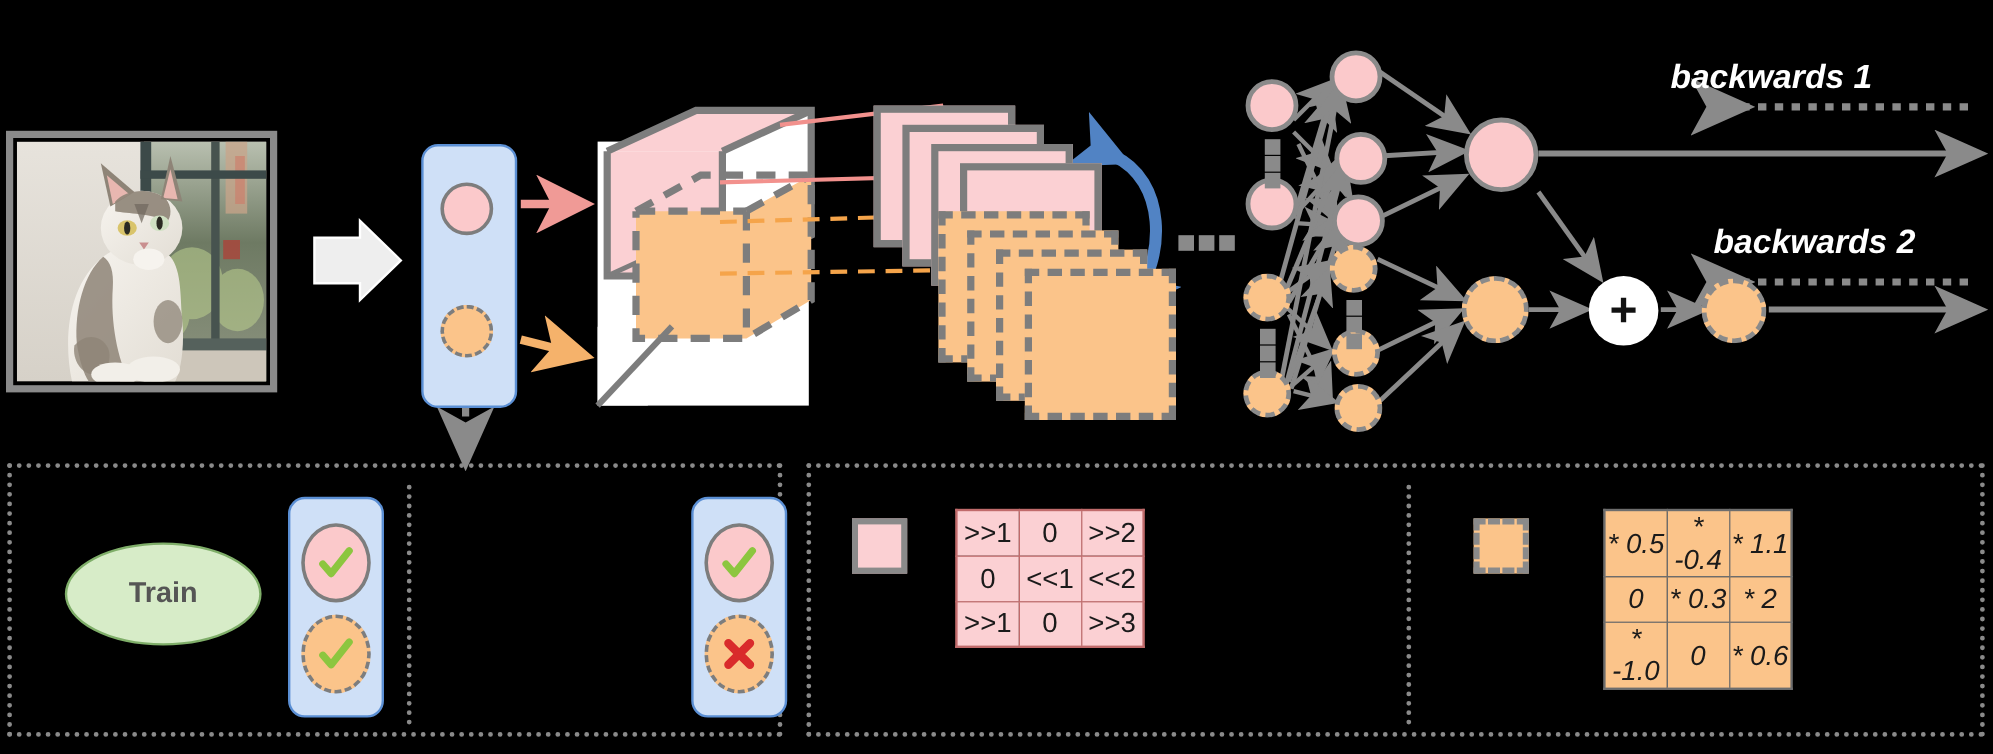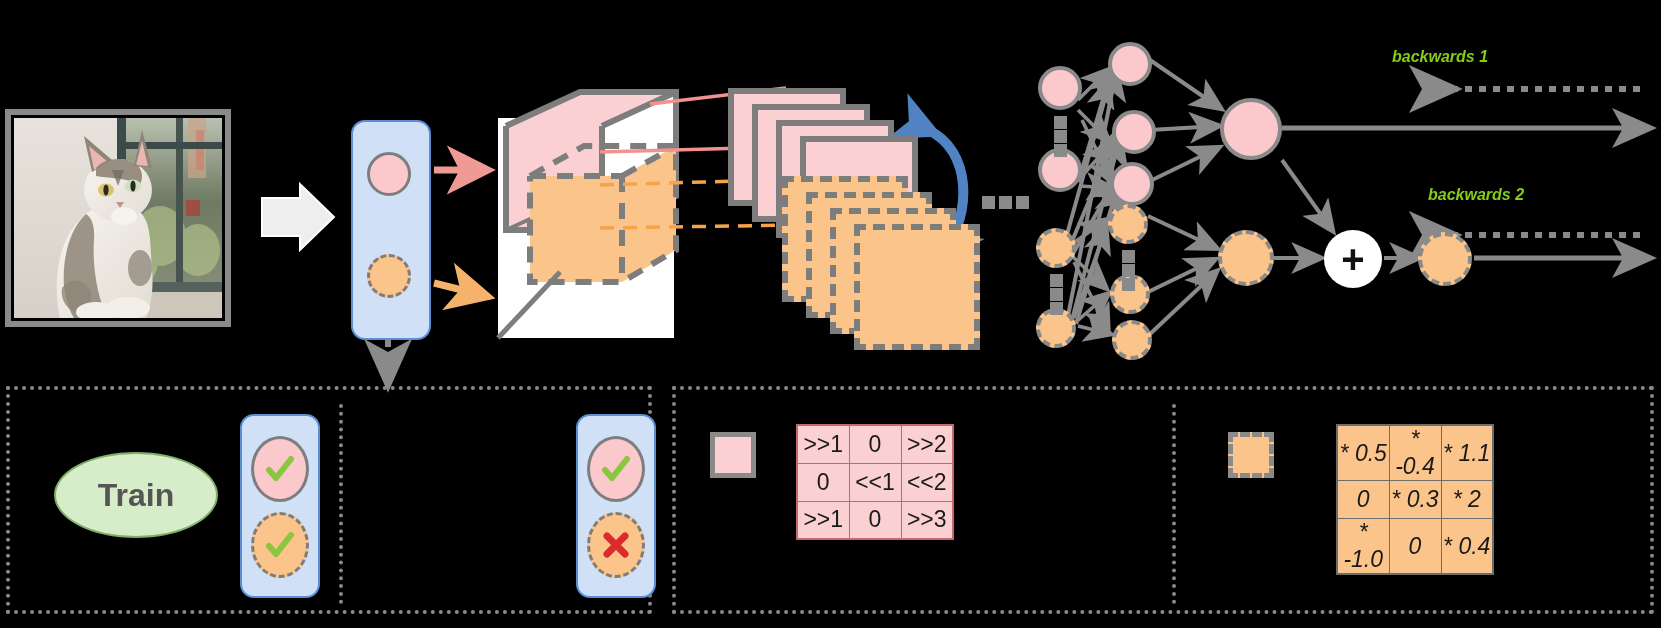--- a/index.html
+++ b/index.html
@@ -35,35 +35,35 @@
   
   .node{position:absolute;border-radius:50%;box-sizing:border-box;}
   .node.pink{background:#fbc9cb;border:4px solid #8a8a8a;}
   .node.orange{background:#fbc48a;border:4px dashed #8a8a8a;}
   .node.plus{background:#ffffff;border:none;
     display:flex;align-items:center;justify-content:center;
     color:#111;font-size:40px;font-weight:700;line-height:1;}
 
   
   .bwlabel{
-    color:#84cc16;font-style:italic;font-weight:700;font-size:16px;
+    color:#ffffff;font-style:italic;font-weight:700;font-size:28px;
     white-space:nowrap;
   }
 
   
   .panel{
     position:absolute;border:4px dotted #8a8a8a;box-sizing:border-box;
   }
   .vsep{position:absolute;border-left:4px dotted #8a8a8a;}
 
   
   .pill{
     position:absolute;background:#d7ecc8;border:2px solid #7fae69;
     border-radius:50%;display:flex;align-items:center;justify-content:center;
-    color:#555;font-size:32px;font-weight:700;
+    color:#555;font-size:24px;font-weight:700;
   }
 
   
   .chip-pink{
     width:58px;height:66px;border-radius:50%;
     background:#fbc9cb;border:3px solid #7d7d7d;box-sizing:border-box;
     display:flex;align-items:center;justify-content:center;position:absolute;
   }
   .chip-orange{
     width:58px;height:66px;border-radius:50%;
@@ -394,19 +394,19 @@
           <td>* 1.1</td>
         </tr>
         <tr>
           <td>0</td>
           <td>* 0.3</td>
           <td>* 2</td>
         </tr>
         <tr>
           <td>* -1.0</td>
           <td>0</td>
-          <td>* 0.4</td>
+          <td>* 0.6</td>
         </tr>
       </tbody>
     </table>
   </div>
 
 </div>
 
 </body></html>

